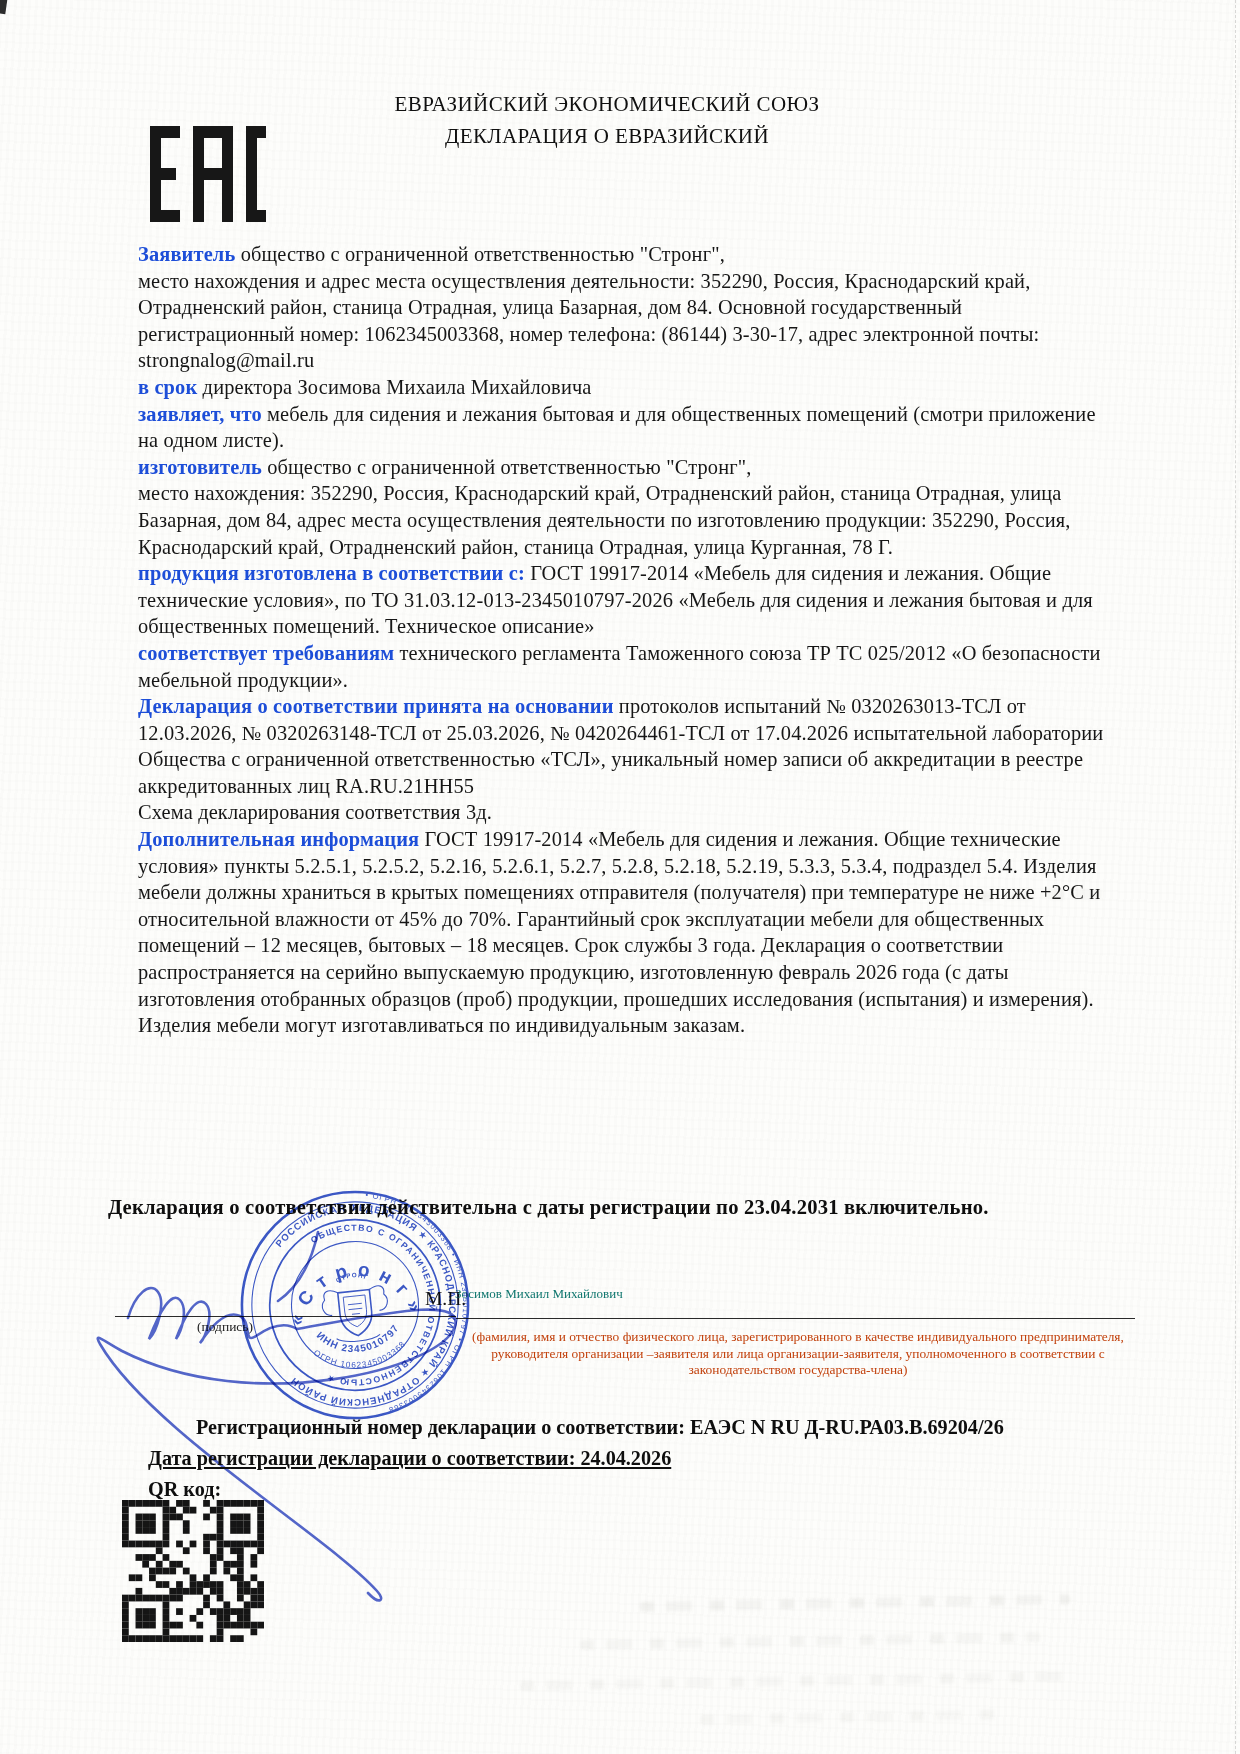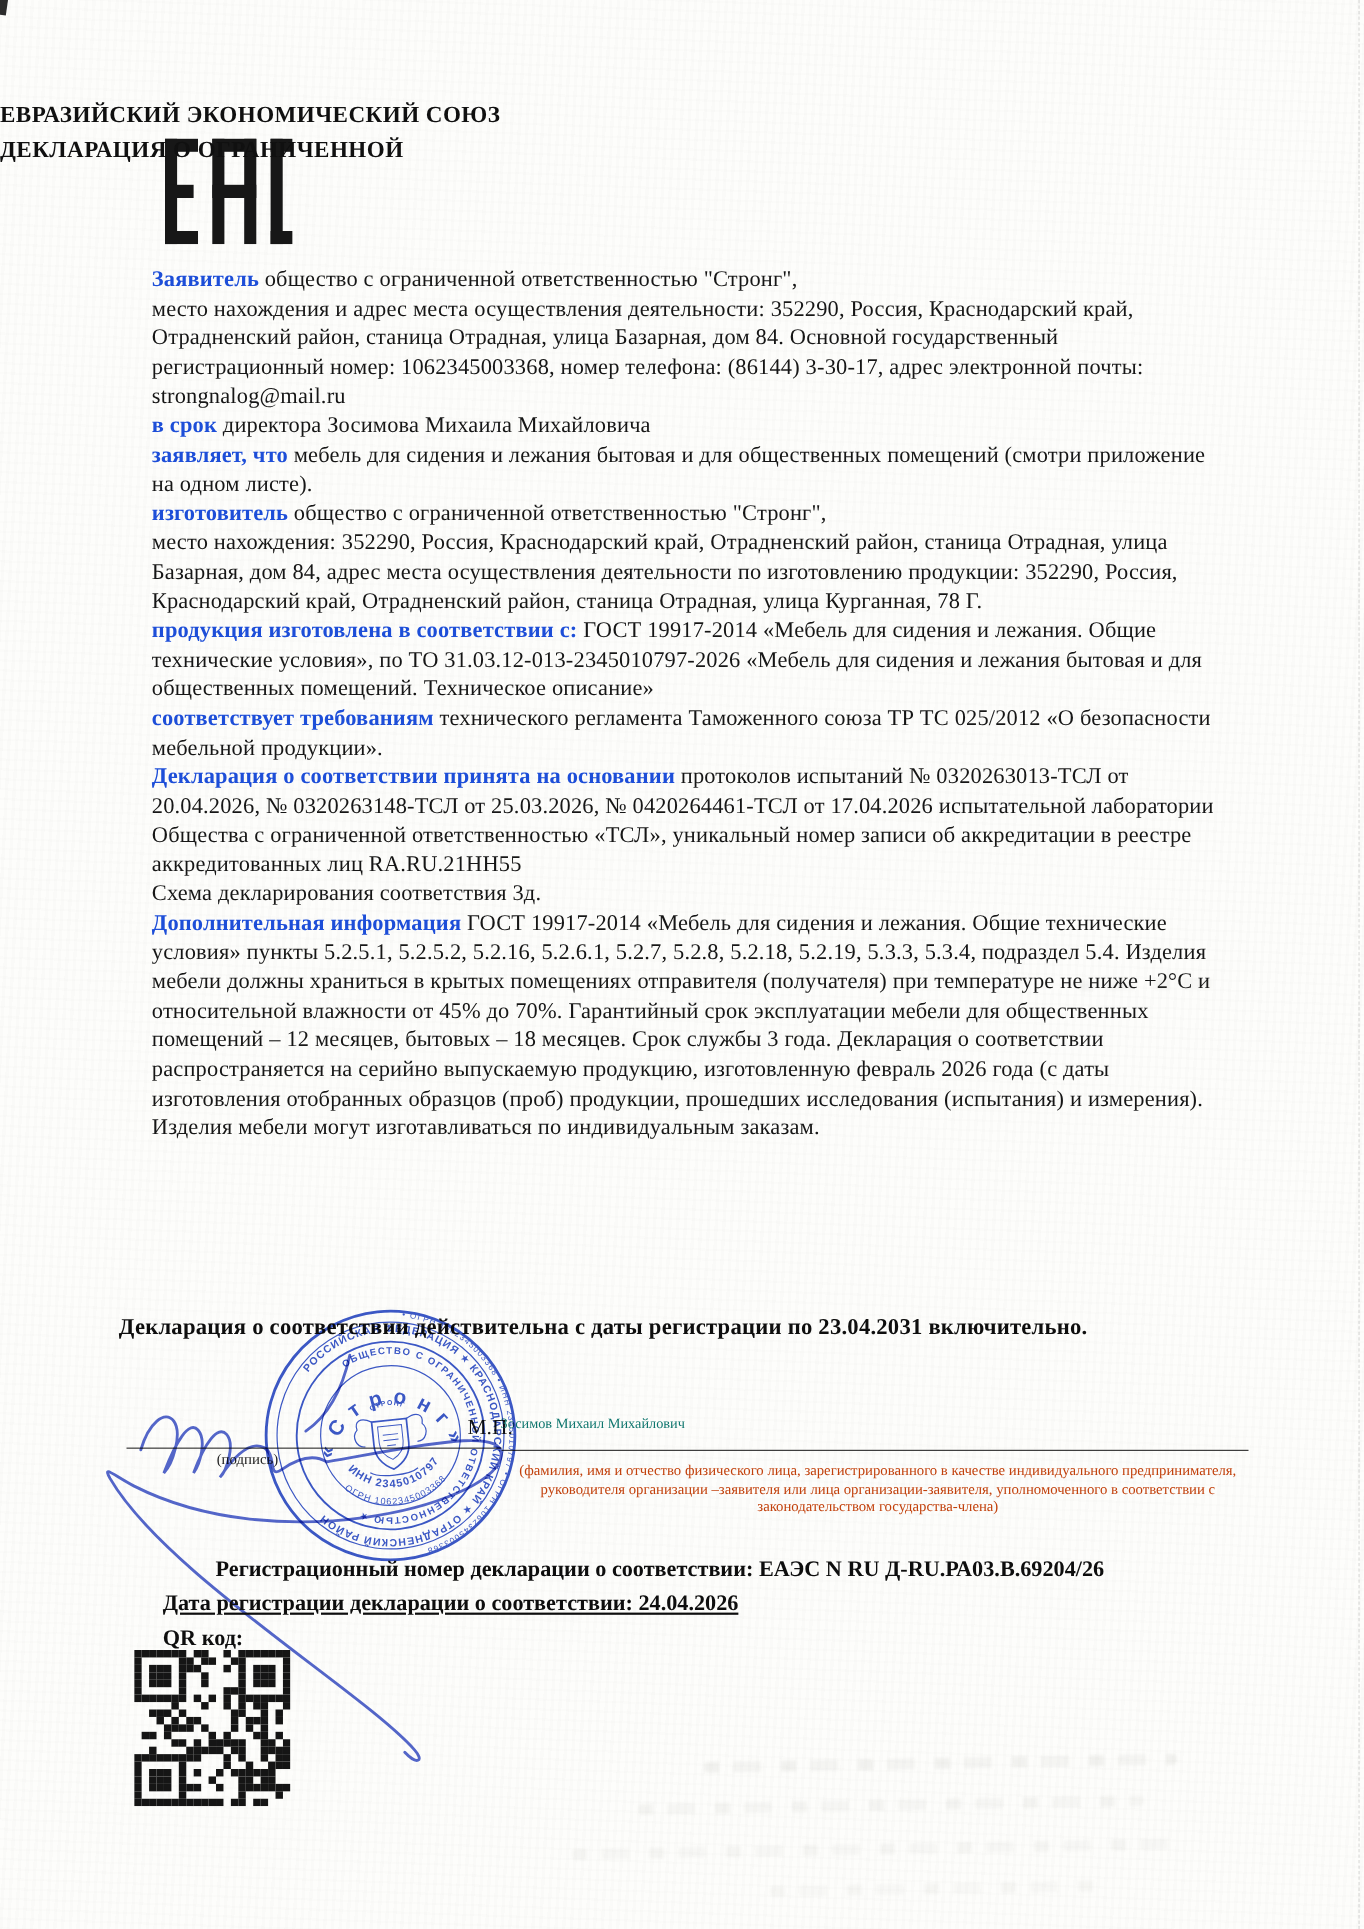--- a/index.html
+++ b/index.html
@@ -18,22 +18,22 @@
   .scan-edge-right{
     position:absolute;top:0;right:4px;width:1px;height:1754px;
     border-right:1px dashed rgba(60,60,60,0.18);
   }
   .corner-speck{
     position:absolute;left:0;top:0;width:9px;height:18px;background:#2c2c2c;
     transform:rotate(8deg) translate(-3px,-4px);
   }
   
   .hdr{
-    position:absolute;left:0;top:88px;width:1214px;
-    font-weight:bold;font-size:21px;line-height:32px;letter-spacing:0.4px;color:#101010;
+    position:absolute;left:0;top:88px;width:1214px;text-align:center;
+    font-weight:normal;font-size:21px;line-height:32px;letter-spacing:0.4px;color:#101010;
   }
   .eac{
     position:absolute;left:150px;top:126px;width:116px;height:96px;
   }
   
   .bodytext{
     position:absolute;left:138px;top:241px;width:976px;
     font-size:20.4px;line-height:26.6px;letter-spacing:0.15px;color:#161616;
   }
   .para{margin:0;}
@@ -107,33 +107,33 @@
     <rect x="43" y="42" width="40" height="12"></rect>
 
     <rect x="96" y="0" width="11" height="96"></rect>
     <rect x="96" y="0" width="20" height="12"></rect>
     <rect x="96" y="84" width="20" height="12"></rect>
   </g>
 </svg>
 
 <div class="hdr">
   <div>ЕВРАЗИЙСКИЙ ЭКОНОМИЧЕСКИЙ СОЮЗ</div>
-  <div>ДЕКЛАРАЦИЯ О ОГРАНИЧЕННОЙ</div>
+  <div>ДЕКЛАРАЦИЯ О ЕВРАЗИЙСКИЙ</div>
 </div>
 
 <div class="bodytext">
   <p class="para"><b>Заявитель</b><span> общество с ограниченной ответственностью "Стронг",</span></p>
   <p class="para"><b></b><span>место нахождения и адрес места осуществления деятельности: 352290, Россия, Краснодарский край, Отрадненский район, станица Отрадная, улица Базарная, дом 84. Основной государственный регистрационный номер: 1062345003368, номер телефона: (86144) 3-30-17, адрес электронной почты: strongnalog@mail.ru</span></p>
   <p class="para"><b>в срок</b><span>  директора Зосимова Михаила Михайловича</span></p>
   <p class="para"><b>заявляет, что</b><span> мебель для сидения и лежания бытовая и для общественных помещений (смотри приложение на одном листе).</span></p>
   <p class="para"><b>изготовитель</b><span> общество с ограниченной ответственностью "Стронг",</span></p>
   <p class="para"><b></b><span>место нахождения: 352290, Россия, Краснодарский край, Отрадненский район, станица Отрадная, улица Базарная, дом 84, адрес места осуществления деятельности по изготовлению продукции: 352290, Россия, Краснодарский край, Отрадненский район, станица Отрадная, улица Курганная, 78 Г.</span></p>
   <p class="para"><b>продукция изготовлена в соответствии с:</b><span> ГОСТ 19917-2014 «Мебель для сидения и лежания. Общие технические условия», по ТО 31.03.12-013-2345010797-2026 «Мебель для сидения и лежания бытовая и для общественных помещений. Техническое описание»</span></p>
   <p class="para"><b>соответствует требованиям</b><span> технического регламента Таможенного союза ТР ТС 025/2012 «О безопасности мебельной продукции».</span></p>
-  <p class="para"><b>Декларация о соответствии принята на основании</b><span> протоколов испытаний № 0320263013-ТСЛ от 20.04.2026, № 0320263148-ТСЛ от 25.03.2026, № 0420264461-ТСЛ от 17.04.2026 испытательной лаборатории Общества с ограниченной ответственностью «ТСЛ», уникальный номер записи об аккредитации в реестре аккредитованных лиц RA.RU.21НН55</span></p>
+  <p class="para"><b>Декларация о соответствии принята на основании</b><span> протоколов испытаний № 0320263013-ТСЛ от 12.03.2026, № 0320263148-ТСЛ от 25.03.2026, № 0420264461-ТСЛ от 17.04.2026 испытательной лаборатории Общества с ограниченной ответственностью «ТСЛ», уникальный номер записи об аккредитации в реестре аккредитованных лиц RA.RU.21НН55</span></p>
   <p class="para"><b></b><span>Схема декларирования соответствия 3д.</span></p>
   <p class="para"><b>Дополнительная информация</b><span> ГОСТ 19917-2014 «Мебель для сидения и лежания. Общие технические условия» пункты 5.2.5.1, 5.2.5.2, 5.2.16, 5.2.6.1, 5.2.7, 5.2.8, 5.2.18, 5.2.19, 5.3.3, 5.3.4, подраздел 5.4. Изделия мебели должны храниться в крытых помещениях отправителя (получателя) при температуре не ниже +2°С и относительной влажности от 45% до 70%. Гарантийный срок эксплуатации мебели для общественных помещений – 12 месяцев, бытовых – 18 месяцев. Срок службы 3 года. Декларация о соответствии распространяется на серийно выпускаемую продукцию, изготовленную февраль 2026 года (с даты изготовления отобранных образцов (проб) продукции, прошедших исследования (испытания) и измерения). Изделия мебели могут изготавливаться по индивидуальным заказам.</span></p>
 </div>
 
 <div class="validity">Декларация о соответствии действительна с даты регистрации по 23.04.2031  включительно.</div>
 
 <div class="sigline-left"></div>
 <div class="podpis">(подпись)</div>
 <div class="mp">М.П.</div>
 <div class="sigline-right"></div>

